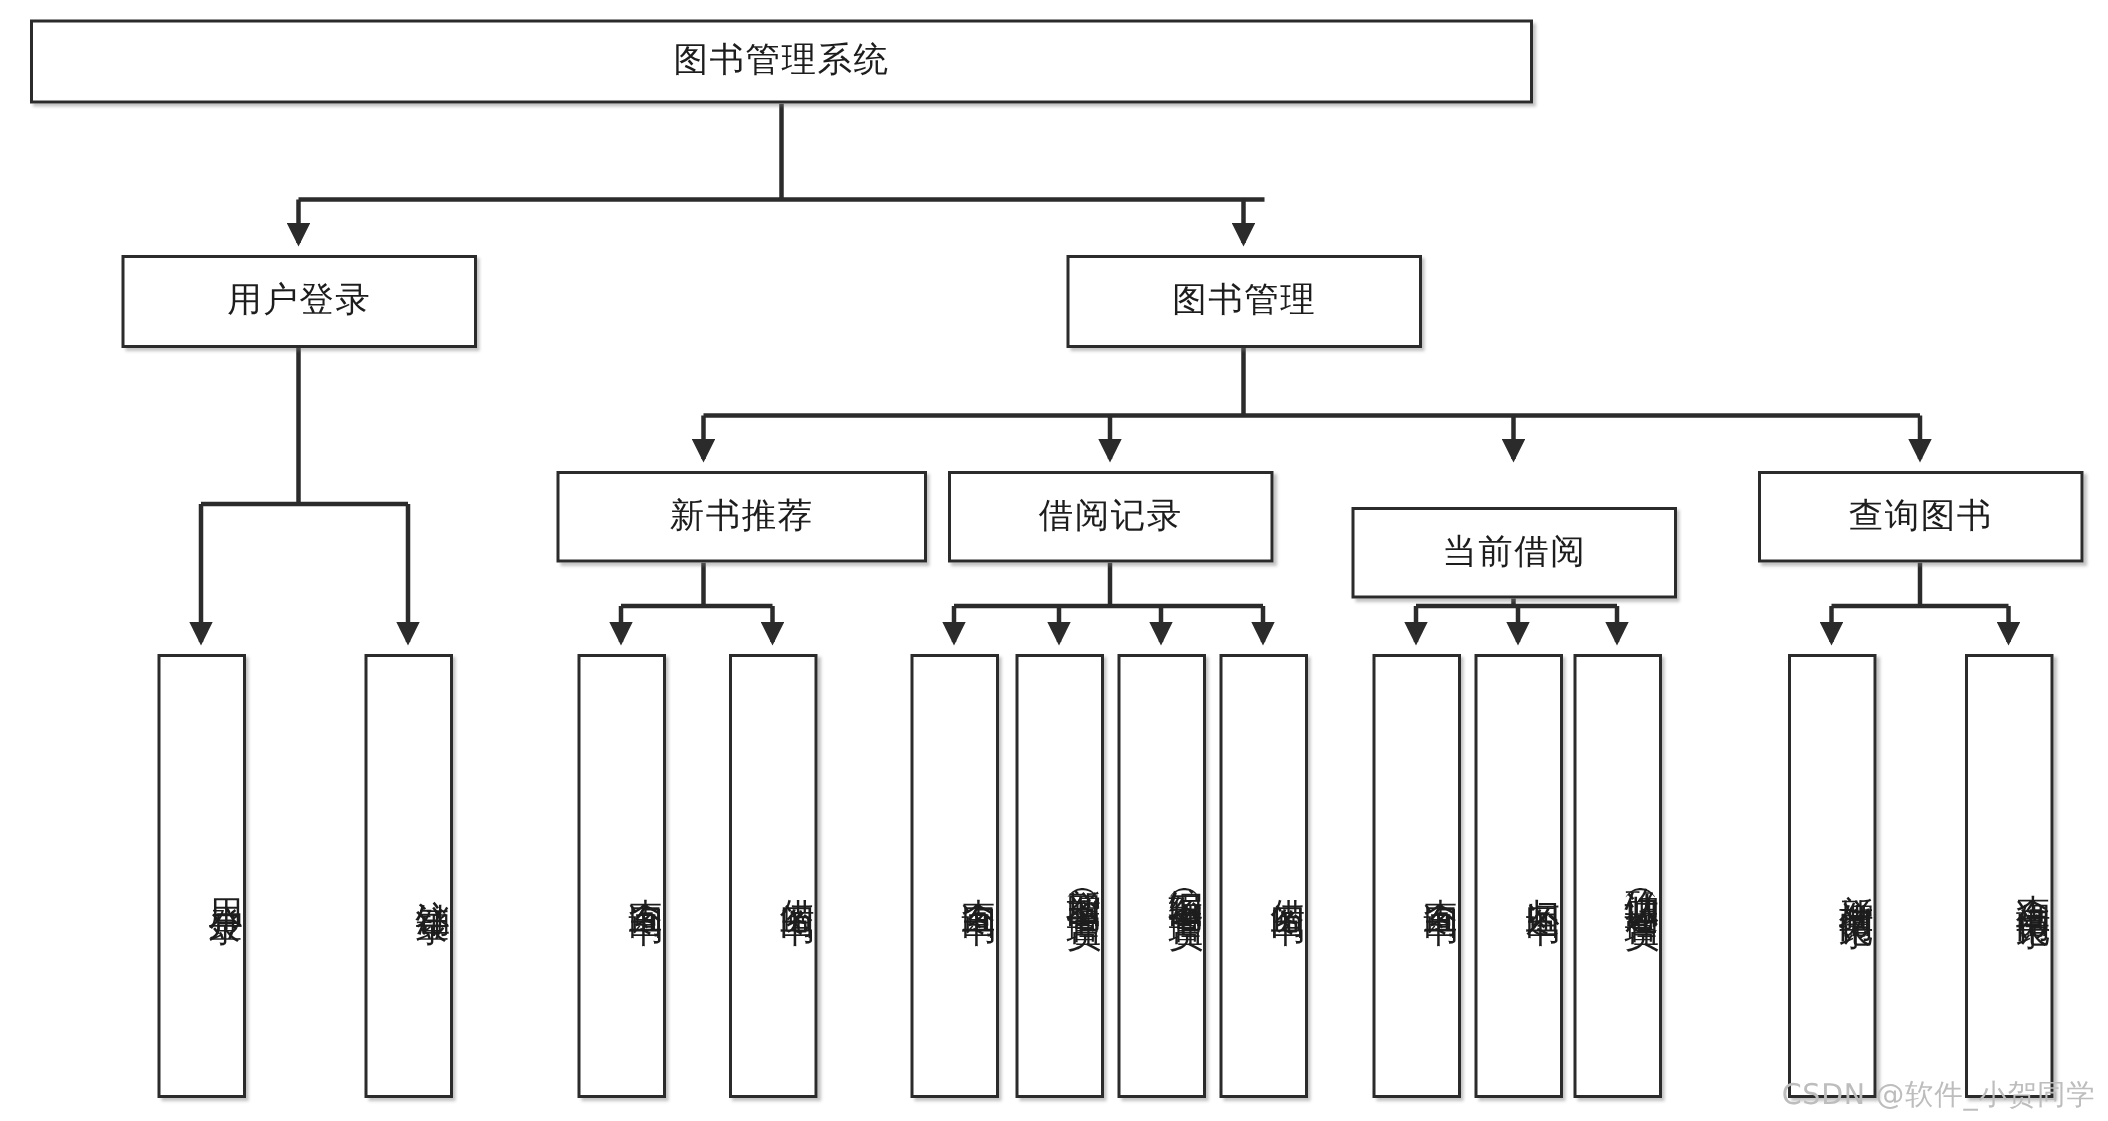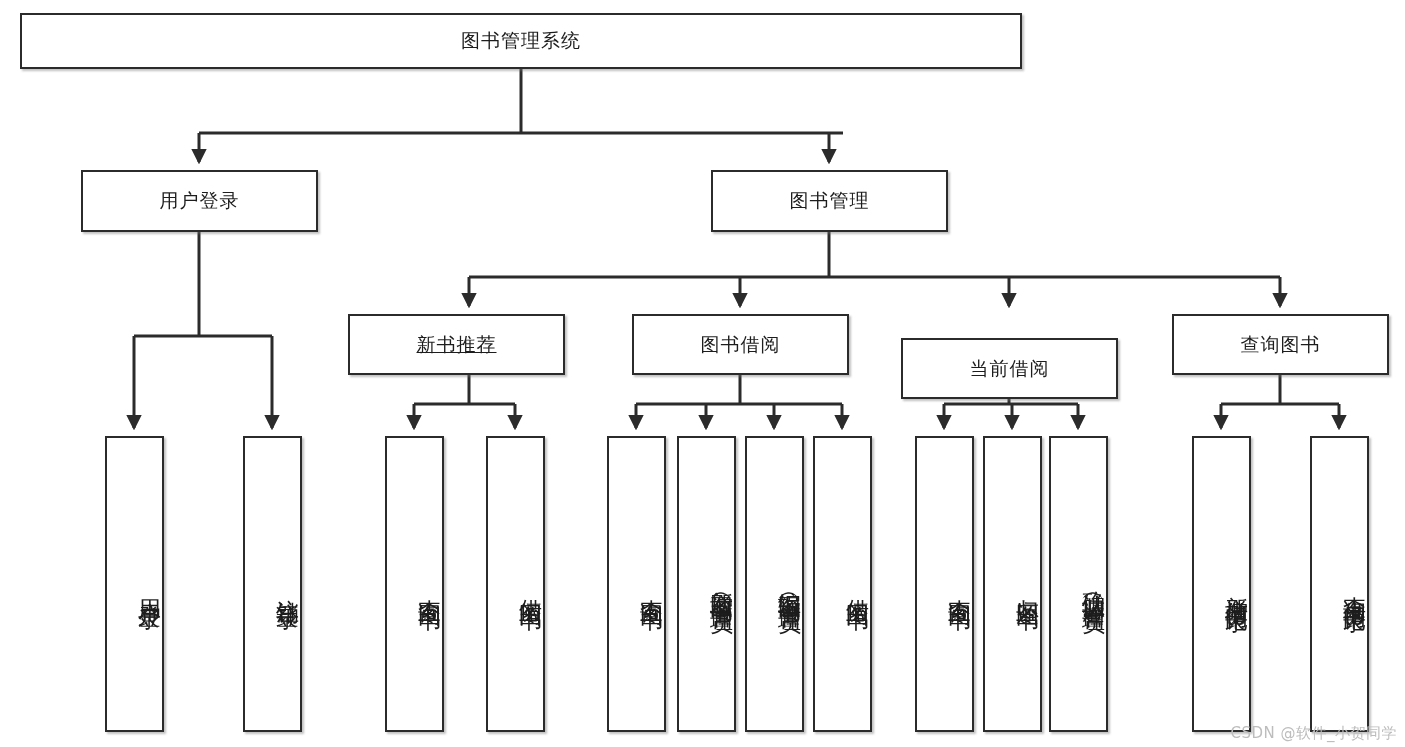--- a/index.html
+++ b/index.html
@@ -32,21 +32,21 @@
     border: 2px solid #2b2b2b;
     box-shadow: 2px 2px 2px rgba(120,120,120,0.45);
     display: flex;
     align-items: center;
     justify-content: center;
     color: #1d1d1d;
     z-index: 2;
   }
   .node.horizontal {
     writing-mode: horizontal-tb;
-    font-size: 19px;
+    font-size: 23px;
     letter-spacing: 1px;
   }
   .node.vertical {
     writing-mode: vertical-rl;
     text-orientation: upright;
     font-size: 23px;
     letter-spacing: 3px;
     align-items: flex-start;
     justify-content: center;
     padding-top: 6px;
@@ -57,21 +57,21 @@
   }
   .node-label {
     display: block;
     white-space: pre;
     line-height: 1.12;
   }
   .watermark {
     position: absolute;
     right: 8px;
     bottom: 4px;
-    font-size: 15px;
+    font-size: 19px;
     color: #bdbdbd;
     z-index: 3;
     white-space: pre;
     letter-spacing: 0.5px;
   }
 </style>
 </head>
 <body>
 
 <div id="diagram-root">
@@ -130,25 +130,25 @@
     <span class="node-label">图书管理系统</span>
   </div>
 
   <div class="node horizontal" style="left:81px; top:170px; width:237px; height:62px;">
     <span class="node-label">用户登录</span>
   </div>
   <div class="node horizontal" style="left:711px; top:170px; width:237px; height:62px;">
     <span class="node-label">图书管理</span>
   </div>
 
-  <div class="node horizontal" style="left:348px; top:314px; width:217px; height:61px;text-decoration:underline;">
+  <div class="node horizontal" style="left:371px; top:314px; width:247px; height:61px;">
     <span class="node-label">新书推荐</span>
   </div>
   <div class="node horizontal" style="left:632px; top:314px; width:217px; height:61px;">
-    <span class="node-label">图书借阅</span>
+    <span class="node-label">借阅记录</span>
   </div>
   <div class="node horizontal" style="left:901px; top:314px; width:217px; height:61px;margin-top:24px;">
     <span class="node-label">当前借阅</span>
   </div>
   <div class="node horizontal" style="left:1172px; top:314px; width:217px; height:61px;">
     <span class="node-label">查询图书</span>
   </div>
 
   <div class="node vertical" style="left:105px; top:436px; width:59px; height:296px;">
     <span class="node-label">用户登录</span>

